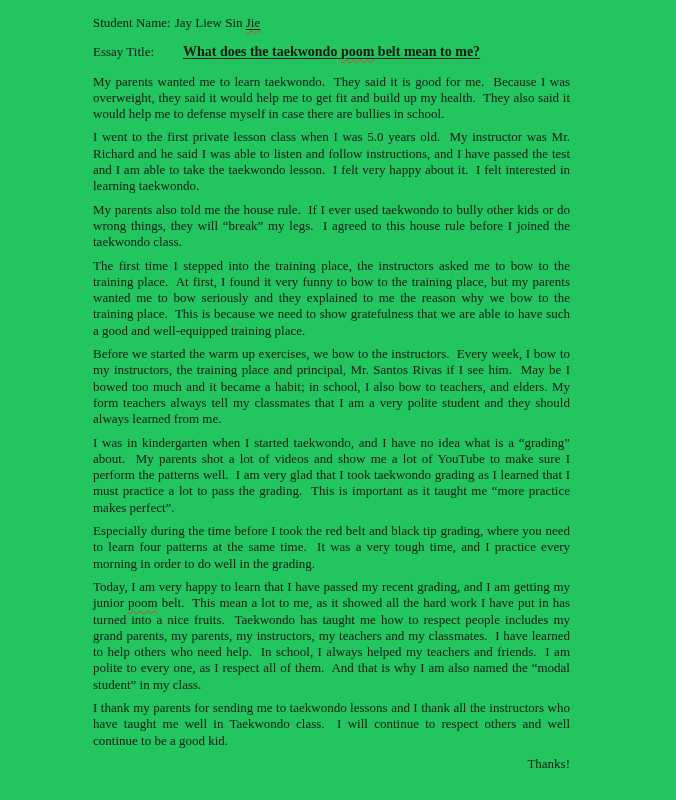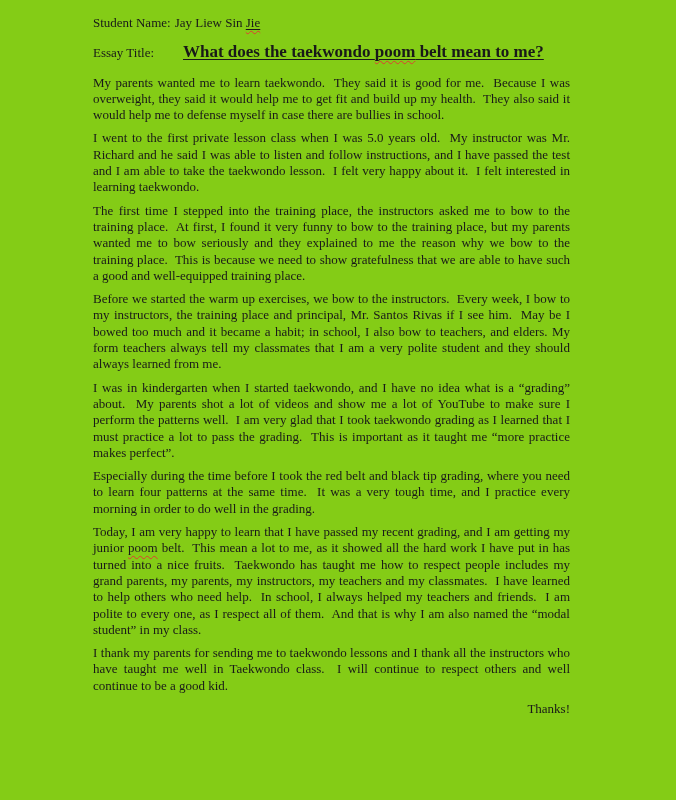--- a/index.html
+++ b/index.html
@@ -10,40 +10,40 @@
   body {
     width: 676px;
     height: 800px;
     overflow: hidden;
   }
   .page {
     box-sizing: border-box;
     width: 676px;
     height: 800px;
     padding: 15px 92px 0 93px;
-    background: #84cc16;
+    background: #22c55e;
     font-family: "Liberation Serif", "DejaVu Serif", serif;
     font-size: 13px;
     line-height: 16.3px;
     color: #191919;
   }
   .header-line {
     margin: 0 0 13px 0;
     white-space: pre;
   }
   .student-label {
     margin-right: 4px;
   }
   .title-label {
     display: inline-block;
     width: 90px;
   }
   .essay-title {
     font-weight: bold;
-    font-size: 17px;
+    font-size: 14px;
     text-decoration: underline;
     text-decoration-thickness: 1px;
     text-underline-offset: 2px;
   }
   .essay-body p, p.closing {
     margin: 0 14px 7px 0;
     text-align: justify;
     white-space: pre-wrap;
   }
   p.closing {
@@ -67,20 +67,21 @@
 
 <div class="page">
 
   <div class="header-line"><span class="student-label">Student Name:</span><span><span>Jay Liew Sin </span><span class="solid-underline"><span class="misspelled">Jie</span></span></span></div>
 
   <div class="header-line"><span class="title-label">Essay Title:</span><span class="essay-title"><span>What does the taekwondo </span><span class="misspelled">poom</span><span> belt mean to me?</span></span></div>
 
   <div class="essay-body">
       <p><span>My parents wanted me to learn taekwondo.  They said it is good for me.  Because I was overweight, they said it would help me to get fit and build up my health.  They also said it would help me to defense myself in case there are bullies in school.</span></p>
       <p><span>I went to the first private lesson class when I was 5.0 years old.  My instructor was Mr. Richard and he said I was able to listen and follow instructions, and I have passed the test and I am able to take the taekwondo lesson.  I felt very happy about it.  I felt interested in learning taekwondo.</span></p>
+      <p><span>My parents also told me the house rule.  If I ever used taekwondo to bully other kids or do wrong things, they will “break” my legs.  I agreed to this house rule before I joined the taekwondo class.</span></p>
       <p><span>The first time I stepped into the training place, the instructors asked me to bow to the training place.  At first, I found it very funny to bow to the training place, but my parents wanted me to bow seriously and they explained to me the reason why we bow to the training place.  This is because we need to show gratefulness that we are able to have such a good and well-equipped training place.</span></p>
       <p><span>Before we started the warm up exercises, we bow to the instructors.  Every week, I bow to my instructors, the training place and principal, Mr. Santos Rivas if I see him.  May be I bowed too much and it became a habit; in school, I also bow to teachers, and elders. My form teachers always tell my classmates that I am a very polite student and they should always learned from me.</span></p>
       <p><span>I was in kindergarten when I started taekwondo, and I have no idea what is a “grading” about.  My parents shot a lot of videos and show me a lot of YouTube to make sure I perform the patterns well.  I am very glad that I took taekwondo grading as I learned that I must practice a lot to pass the grading.  This is important as it taught me “more practice makes perfect”.</span></p>
       <p><span>Especially during the time before I took the red belt and black tip grading, where you need to learn four patterns at the same time.  It was a very tough time, and I practice every morning in order to do well in the grading.</span></p>
       <p><span>Today, I am very happy to learn that I have passed my recent grading, and I am getting my junior </span><span class="misspelled">poom</span><span> belt.  This mean a lot to me, as it showed all the hard work I have put in has turned into a nice fruits.  Taekwondo has taught me how to respect people includes my grand parents, my parents, my instructors, my teachers and my classmates.  I have learned to help others who need help.  In school, I always helped my teachers and friends.  I am polite to every one, as I respect all of them.  And that is why I am also named the “modal student” in my class.</span></p>
       <p><span>I thank my parents for sending me to taekwondo lessons and I thank all the instructors who have taught me well in Taekwondo class.  I will continue to respect others and well continue to be a good kid.</span></p>
     </div>
 
   <p class="closing">Thanks!</p>
 

